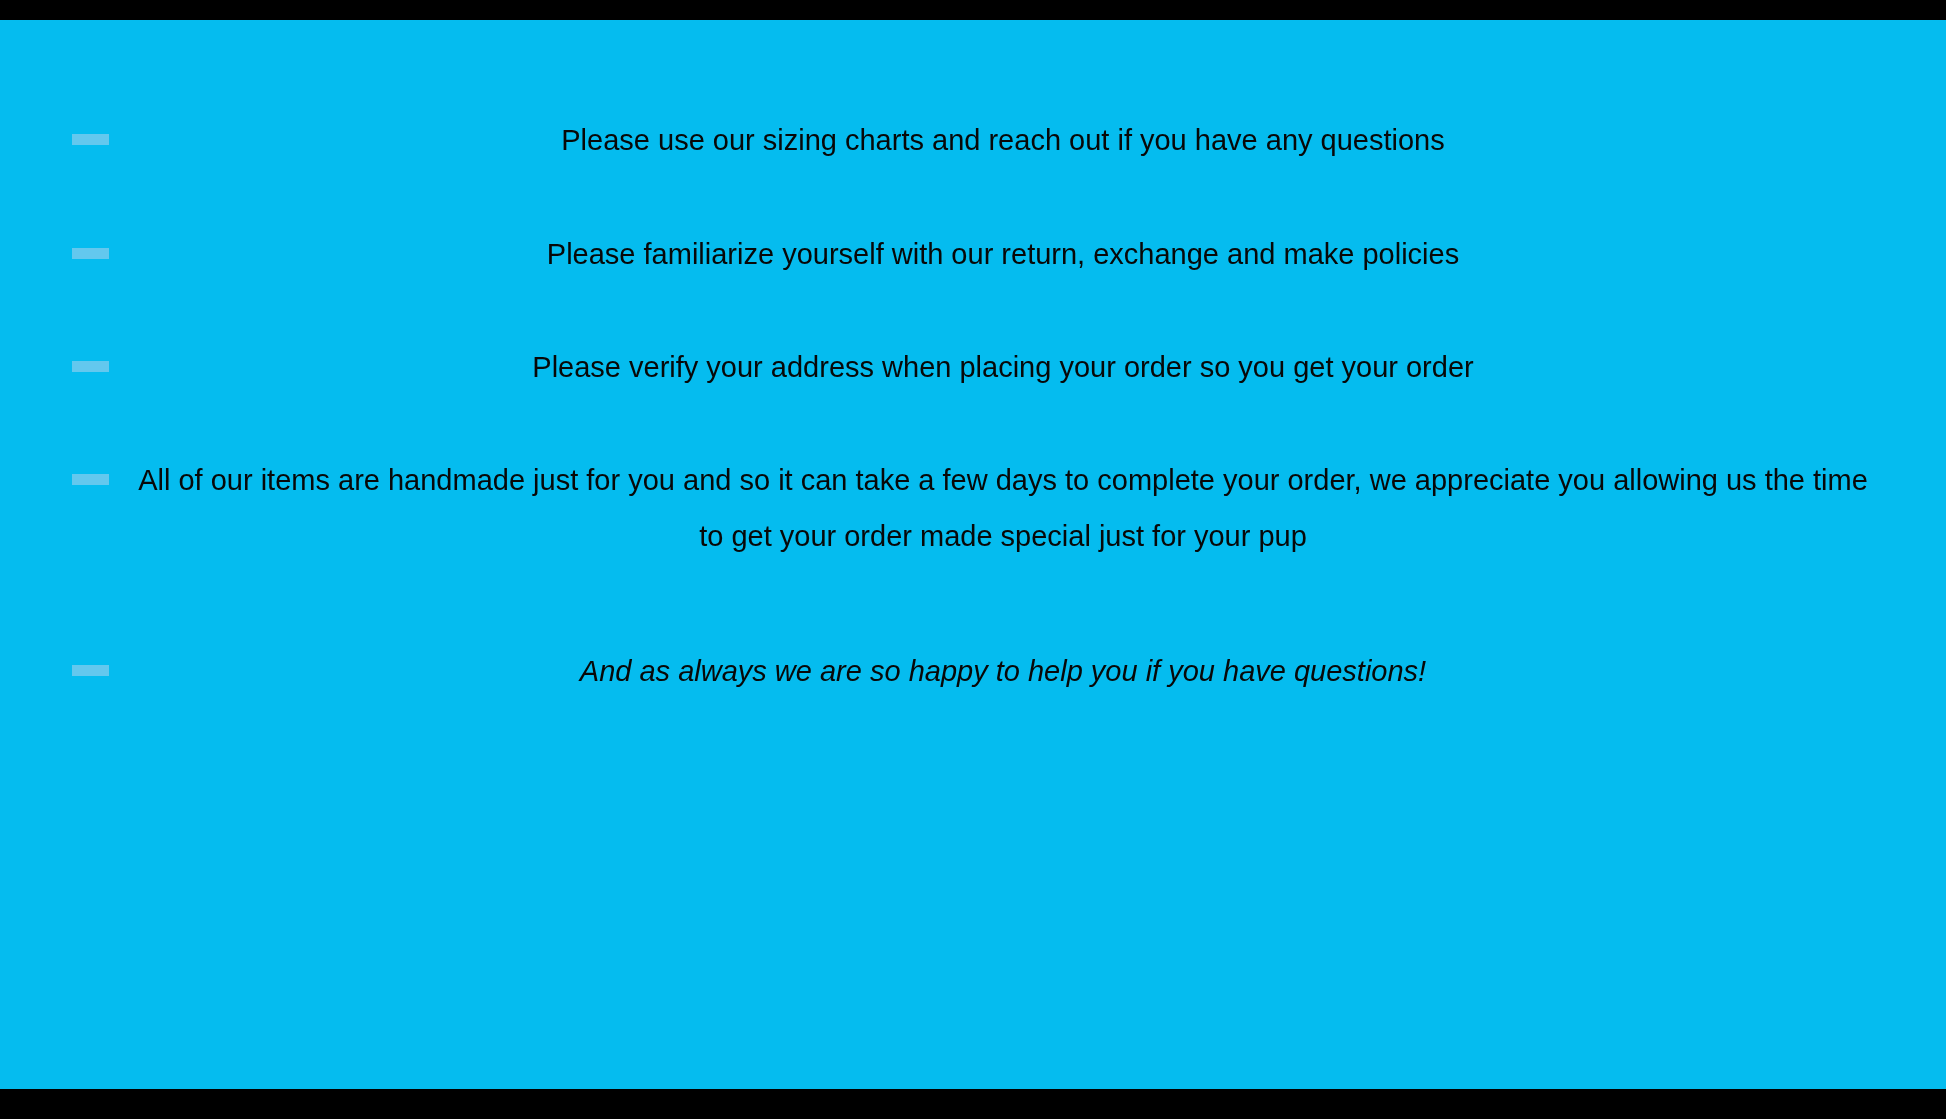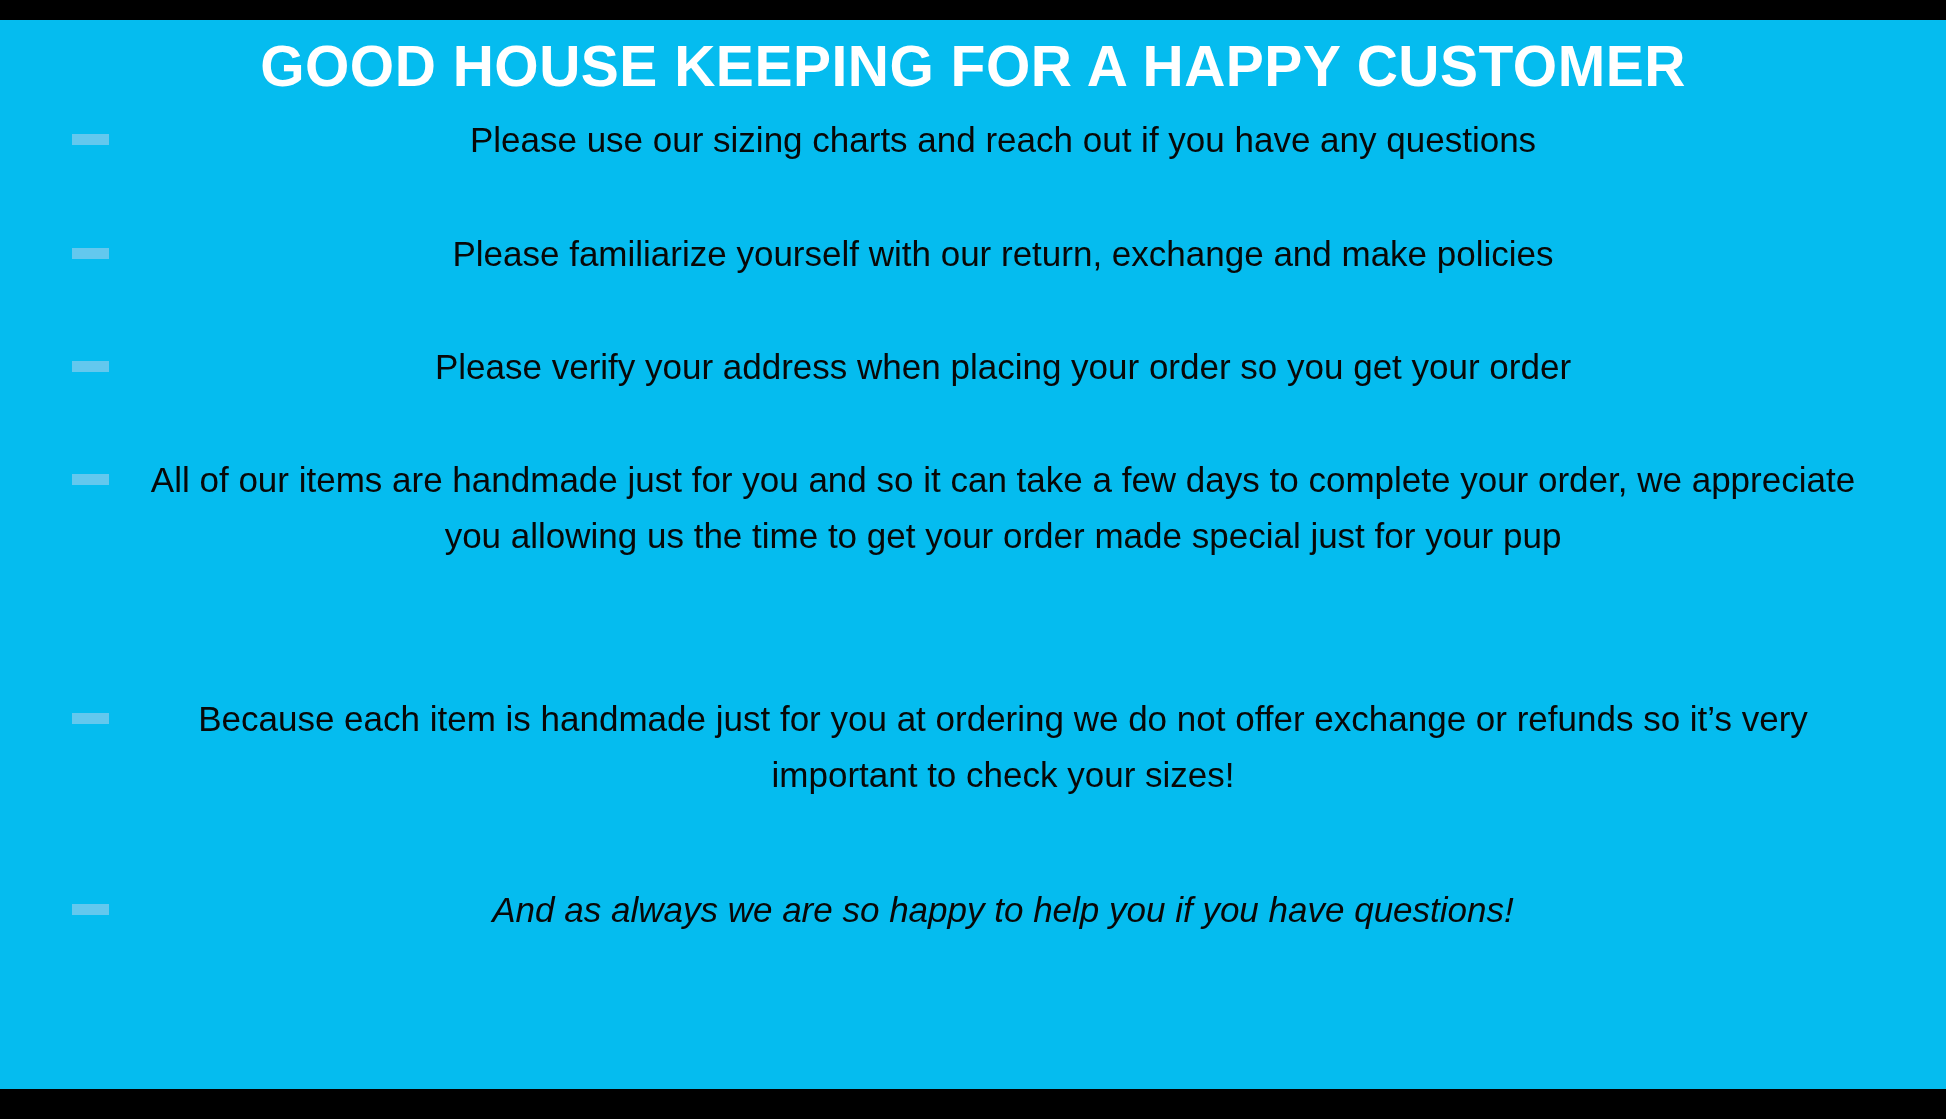--- a/index.html
+++ b/index.html
@@ -72,21 +72,21 @@
   .dash {
     position: absolute;
     left: 72px;
     width: 37px;
     height: 11px;
     background: #63C8EE;
   }
 
   .bullet-text {
     color: #080808;
-    font-size: 35px;
+    font-size: 29px;
     line-height: 56px;
     text-align: center;
     font-family: "Liberation Sans", sans-serif;
     font-weight: normal;
   }
 
   
   .row-0 { margin-top: 0px; }
   .row-1 { margin-top: 58px; }
   .row-2 { margin-top: 57px; }
@@ -109,21 +109,20 @@
 </style>
 </head>
 <body>
 
 <div id="slide">
 
   <div class="letterbox top"></div>
 
   <div id="canvas">
 
-    <div id="title">GOOD HOUSE KEEPING FOR A HAPPY CUSTOMER</div>
 
     <div id="bullet-list">
 
       <div class="bullet-row row-0">
         <span class="dash"></span>
         <div class="bullet-text">Please use our sizing charts and reach out if you have any questions</div>
       </div>
 
       <div class="bullet-row row-1">
         <span class="dash"></span>
@@ -134,24 +133,20 @@
         <span class="dash"></span>
         <div class="bullet-text">Please verify your address when placing your order so you get your order</div>
       </div>
 
 
       <div class="bullet-row row-4">
         <span class="dash"></span>
         <div class="bullet-text">All of our items are handmade just for you and so it can take a few days to complete your order, we appreciate you allowing us the time to get your order made special just for your pup</div>
       </div>
 
-      <div class="bullet-row row-5">
-        <span class="dash"></span>
-        <div class="bullet-text">Because each item is handmade just for you at ordering we do not offer exchange or refunds so it’s very important to check your sizes!</div>
-      </div>
 
       <div class="bullet-row row-6">
         <span class="dash"></span>
         <div class="bullet-text">And as always we are so happy to help you if you have questions!</div>
       </div>
 
     </div>
   </div>
 
   <div class="letterbox bottom"></div>

